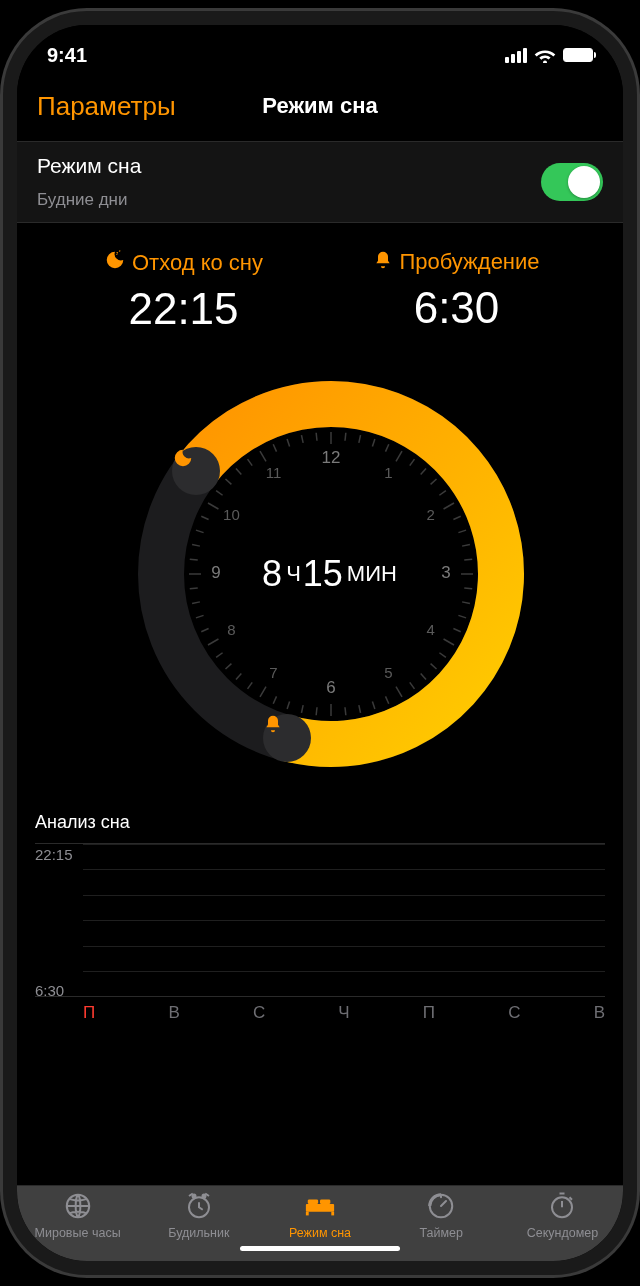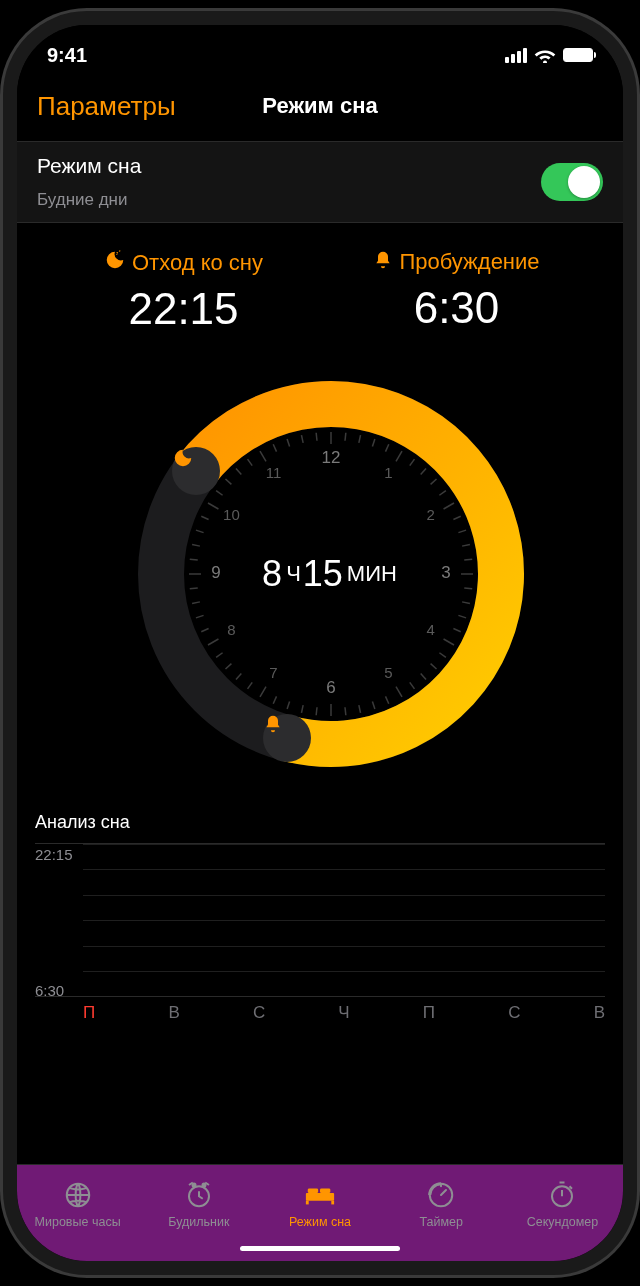--- a/index.html
+++ b/index.html
@@ -146,23 +146,23 @@
   .bottom-border { position:absolute; left:0; right:0; bottom:26px; border-top:1px solid #2a2a2a;}
   .days {
     position:absolute; left:48px; right:0; bottom:0;
     display:flex; justify-content:space-between;
     color:#6e6e73; font-size:17px;
   }
   .days span:first-child { color:#ff3b30; }
   
   .tabbar {
     margin-top:auto;
-    height:97px;
+    height:76px;
     border-top:0.5px solid #2a2a2a;
-    background:#701a75;
+    background:#404040;
     display:flex;
     padding-bottom:18px;
   }
   .tab {
     flex:1; display:flex; flex-direction:column; align-items:center; justify-content:center;
     color:#8e8e93; gap:4px;
   }
   .tab.active { color:#ff9500; }
   .tab-label { font-size:12.5px; }
   .tab-icon { width:32px; height:32px; display:flex; align-items:center; justify-content:center;}

